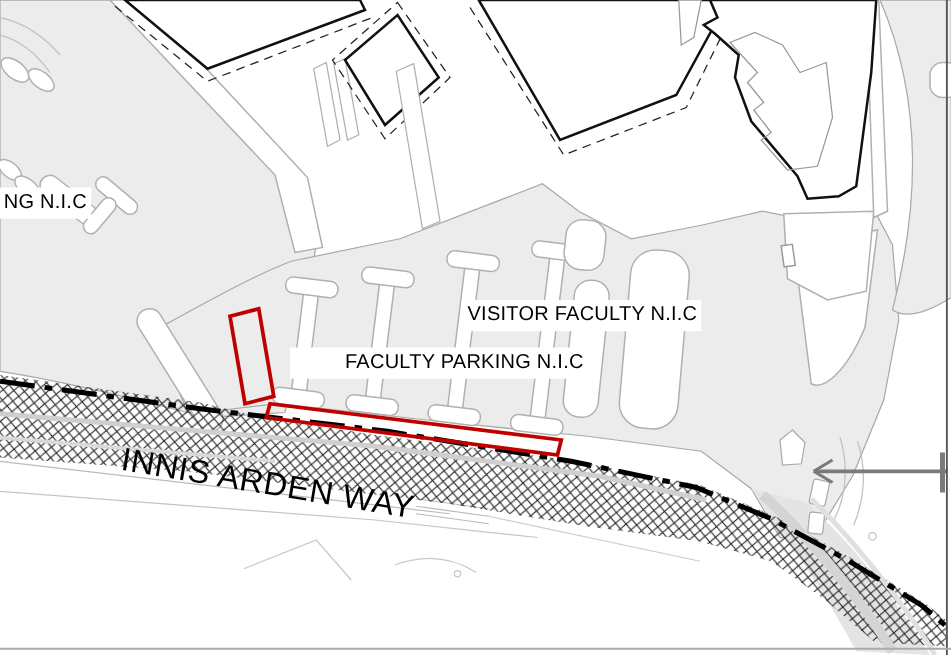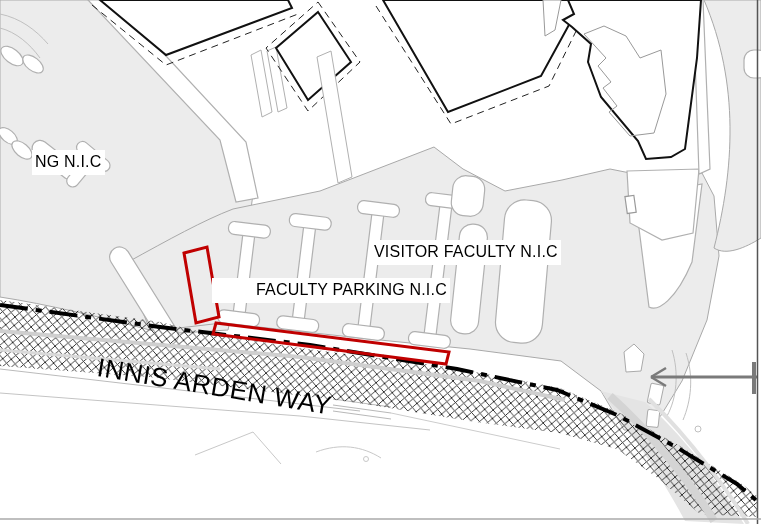--- a/index.html
+++ b/index.html
@@ -131,20 +131,20 @@
   <g stroke="#7a7a7a" fill="none">
     <line x1="758" y1="377" x2="651" y2="377" stroke-width="3"></line>
     <path d="M651,377 L666,368 M651,377 L666,386" stroke-width="2.5"></path>
     <line x1="754" y1="362" x2="754" y2="394" stroke-width="4"></line>
   </g>
 
   <line x1="757.5" y1="0" x2="757.5" y2="524" stroke="#555" stroke-width="1.5"></line>
   <line x1="0" y1="519" x2="761" y2="519" stroke="#aaa" stroke-width="1.5"></line>
 </svg>
 
-  <div class="maplabel" style="left:0;top:150px;margin-left:32px;">NG N.I.C</div>
+  <div class="maplabel" style="left:0;top:150px;">NG N.I.C</div>
 
   <div class="maplabel" style="left:371px;top:240px;">VISITOR FACULTY N.I.C</div>
 
-  <div class="maplabel" style="left:212px;top:278px;padding-left:44px;">FACULTY PARKING N.I.C</div>
+  <div class="maplabel" style="left:232px;top:278px;padding-left:44px;">FACULTY PARKING N.I.C</div>
 
   <div id="street-label">INNIS ARDEN WAY</div>
 </div>
 
 </body></html>

